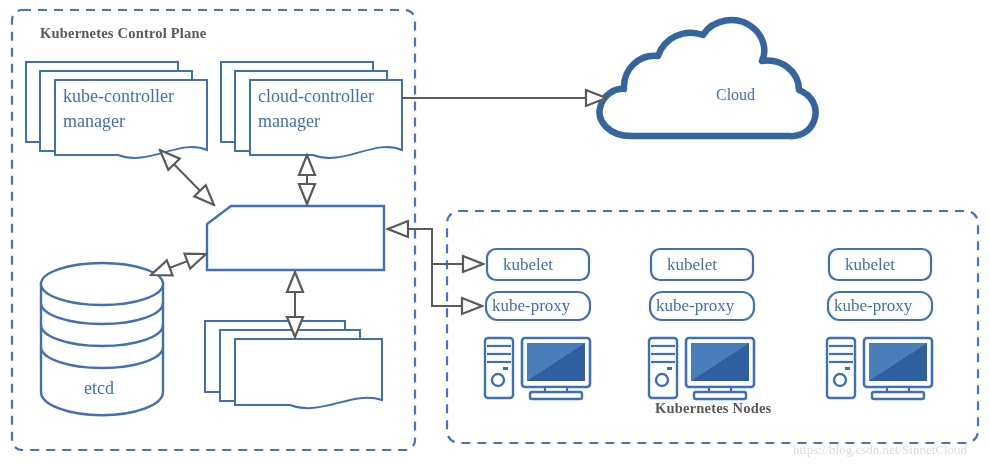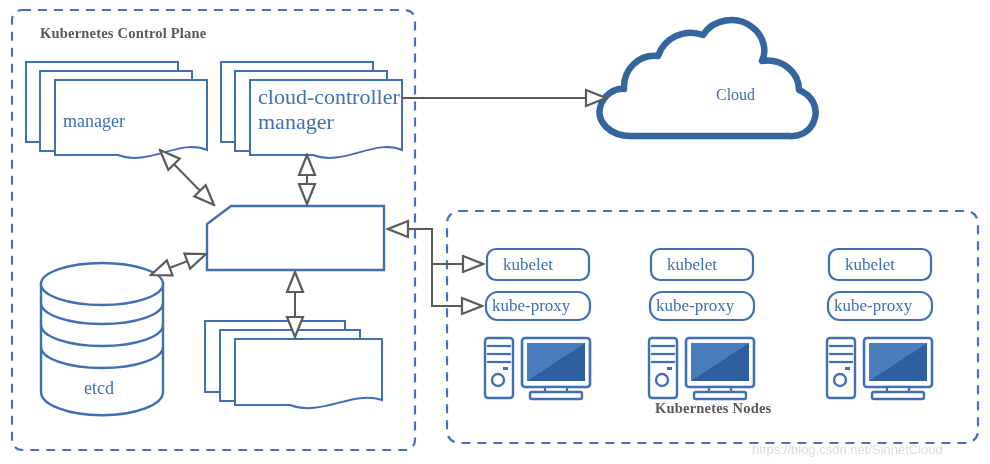--- a/index.html
+++ b/index.html
@@ -1,21 +1,21 @@
 <!DOCTYPE html>
 <html><head>
 <meta charset="utf-8">
 <style>
   html,body{margin:0;padding:0;background:#ffffff;}
   body{width:990px;height:464px;overflow:hidden;font-family:"Liberation Serif",serif;}
   #stage{position:relative;width:990px;height:464px;background:#fff;}
   svg.layer{position:absolute;left:0;top:0;width:990px;height:464px;overflow:visible;}
   .lbl{position:absolute;color:#3f6fb5;font-family:"Liberation Serif",serif;white-space:pre;}
   .hdr{position:absolute;color:#595959;font-family:"Liberation Serif",serif;font-weight:bold;font-size:14.5px;letter-spacing:.2px;}
-  .wm{position:absolute;color:#d9dde3;font-family:Liberation Sans, sans-serif;font-size:13px;}
+  .wm{position:absolute;color:#d9dde3;font-family:Liberation Serif, serif;font-size:13px;margin-left:41px;}
 </style>
 </head>
 <body>
 
 <div id="stage">
 
   <svg class="layer" viewBox="0 0 990 464">
     <defs>
       <marker id="ohead" viewBox="0 0 12 10" refX="11" refY="5" markerWidth="12" markerHeight="10" orient="auto-start-reverse">
         <path d="M1,1 L11,5 L1,9 z" fill="#ffffff" stroke="#5a5a5a" stroke-width="1.1"></path>
@@ -141,22 +141,22 @@
       <line x1="295" y1="272" x2="295" y2="337" marker-start="url(#otail)" marker-end="url(#ohead)"></line>
       <path d="M432,307 L432,229 L388,229" marker-end="url(#ohead)"></path>
       <path d="M432,264 L483,264" marker-end="url(#ohead)"></path>
       <path d="M432,306 L482,306" marker-end="url(#ohead)"></path>
     </g>
   </svg>
 
   <div class="hdr" style="left:40px;top:25px;">Kubernetes Control Plane</div>
   <div class="hdr" style="left:655px;top:400px;text-align:center;">Kubernetes Nodes</div>
 
-  <div class="lbl" style="left:63px;top:84px;font-size:18px;line-height:25px;"><br><span>manager</span></div>
-  <div class="lbl" style="left:258px;top:84px;font-size:22px;line-height:25px;"><span>cloud-controller</span><br><span>manager</span></div>
+  <div class="lbl" style="left:63px;top:84px;font-size:18px;line-height:25px;"><span>kube-controller</span><br><span>manager</span></div>
+  <div class="lbl" style="left:258px;top:84px;font-size:18px;line-height:25px;"><span>cloud-controller</span><br><span>manager</span></div>
   <div class="lbl" style="left:84px;top:378px;font-size:18px;">etcd</div>
   <div class="lbl" style="left:716px;top:86px;font-size:16px;">Cloud</div>
 
   <div class="lbl" style="left:503px;top:255px;font-size:17px;">kubelet</div>
   <div class="lbl" style="left:492px;top:296px;font-size:17px;">kube-proxy</div>
   <div class="lbl" style="left:667px;top:255px;font-size:17px;">kubelet</div>
   <div class="lbl" style="left:656px;top:296px;font-size:17px;">kube-proxy</div>
   <div class="lbl" style="left:845px;top:255px;font-size:17px;">kubelet</div>
   <div class="lbl" style="left:834px;top:296px;font-size:17px;">kube-proxy</div>
 

